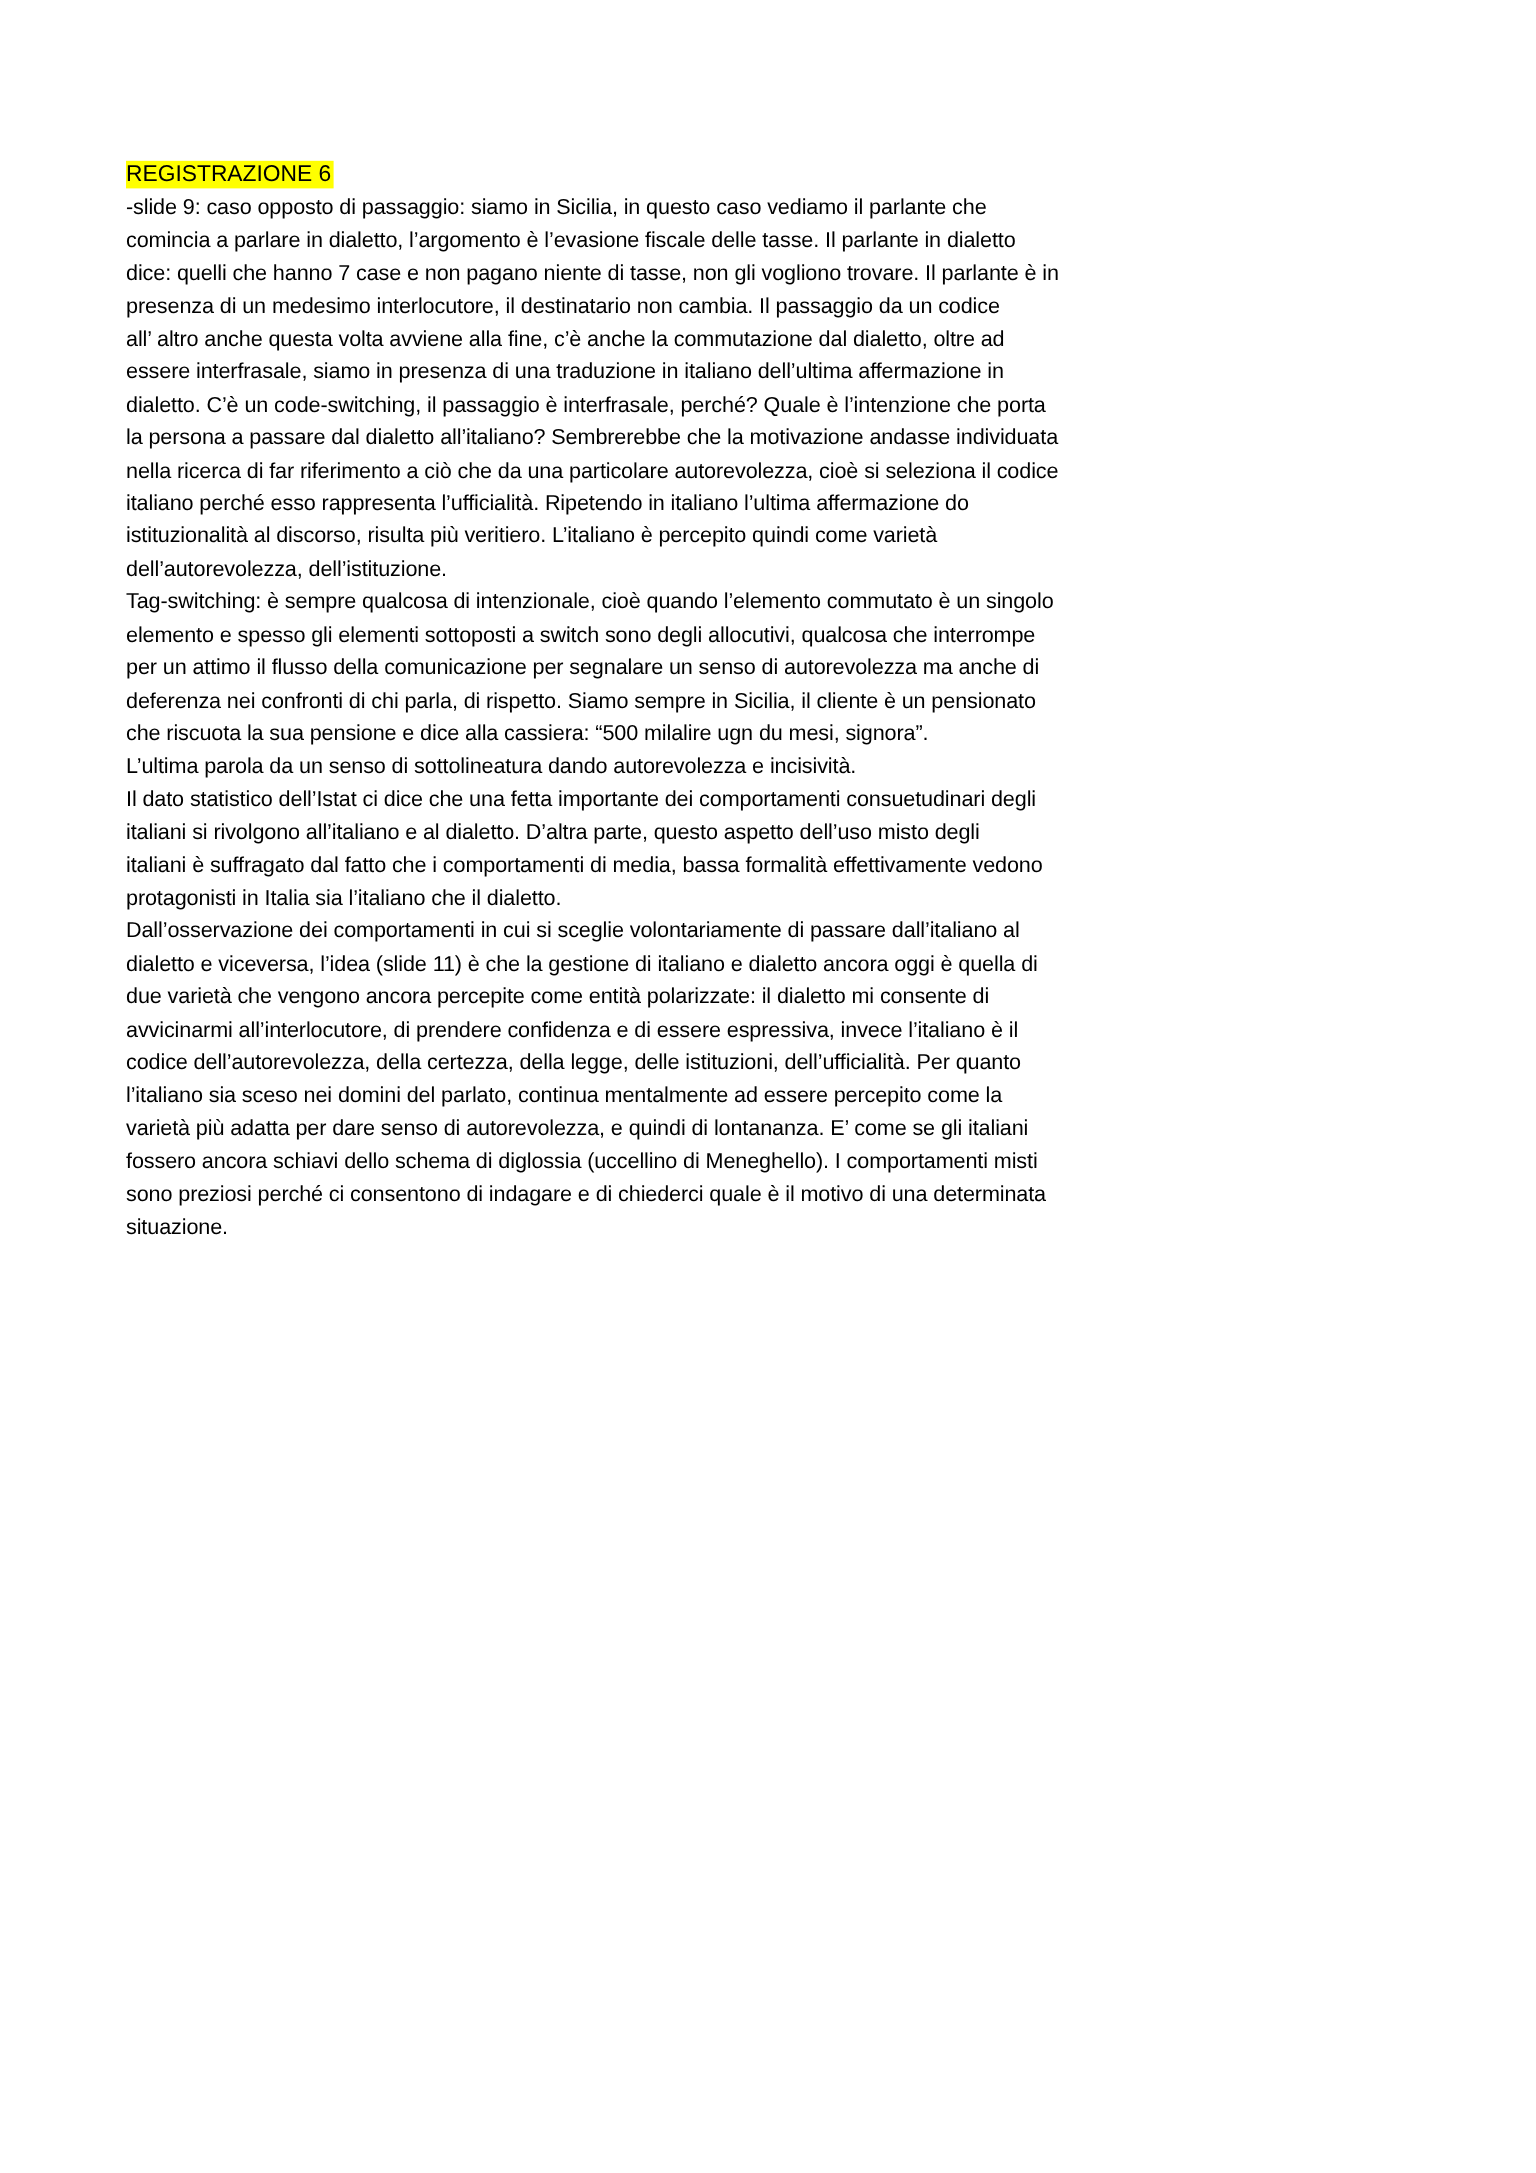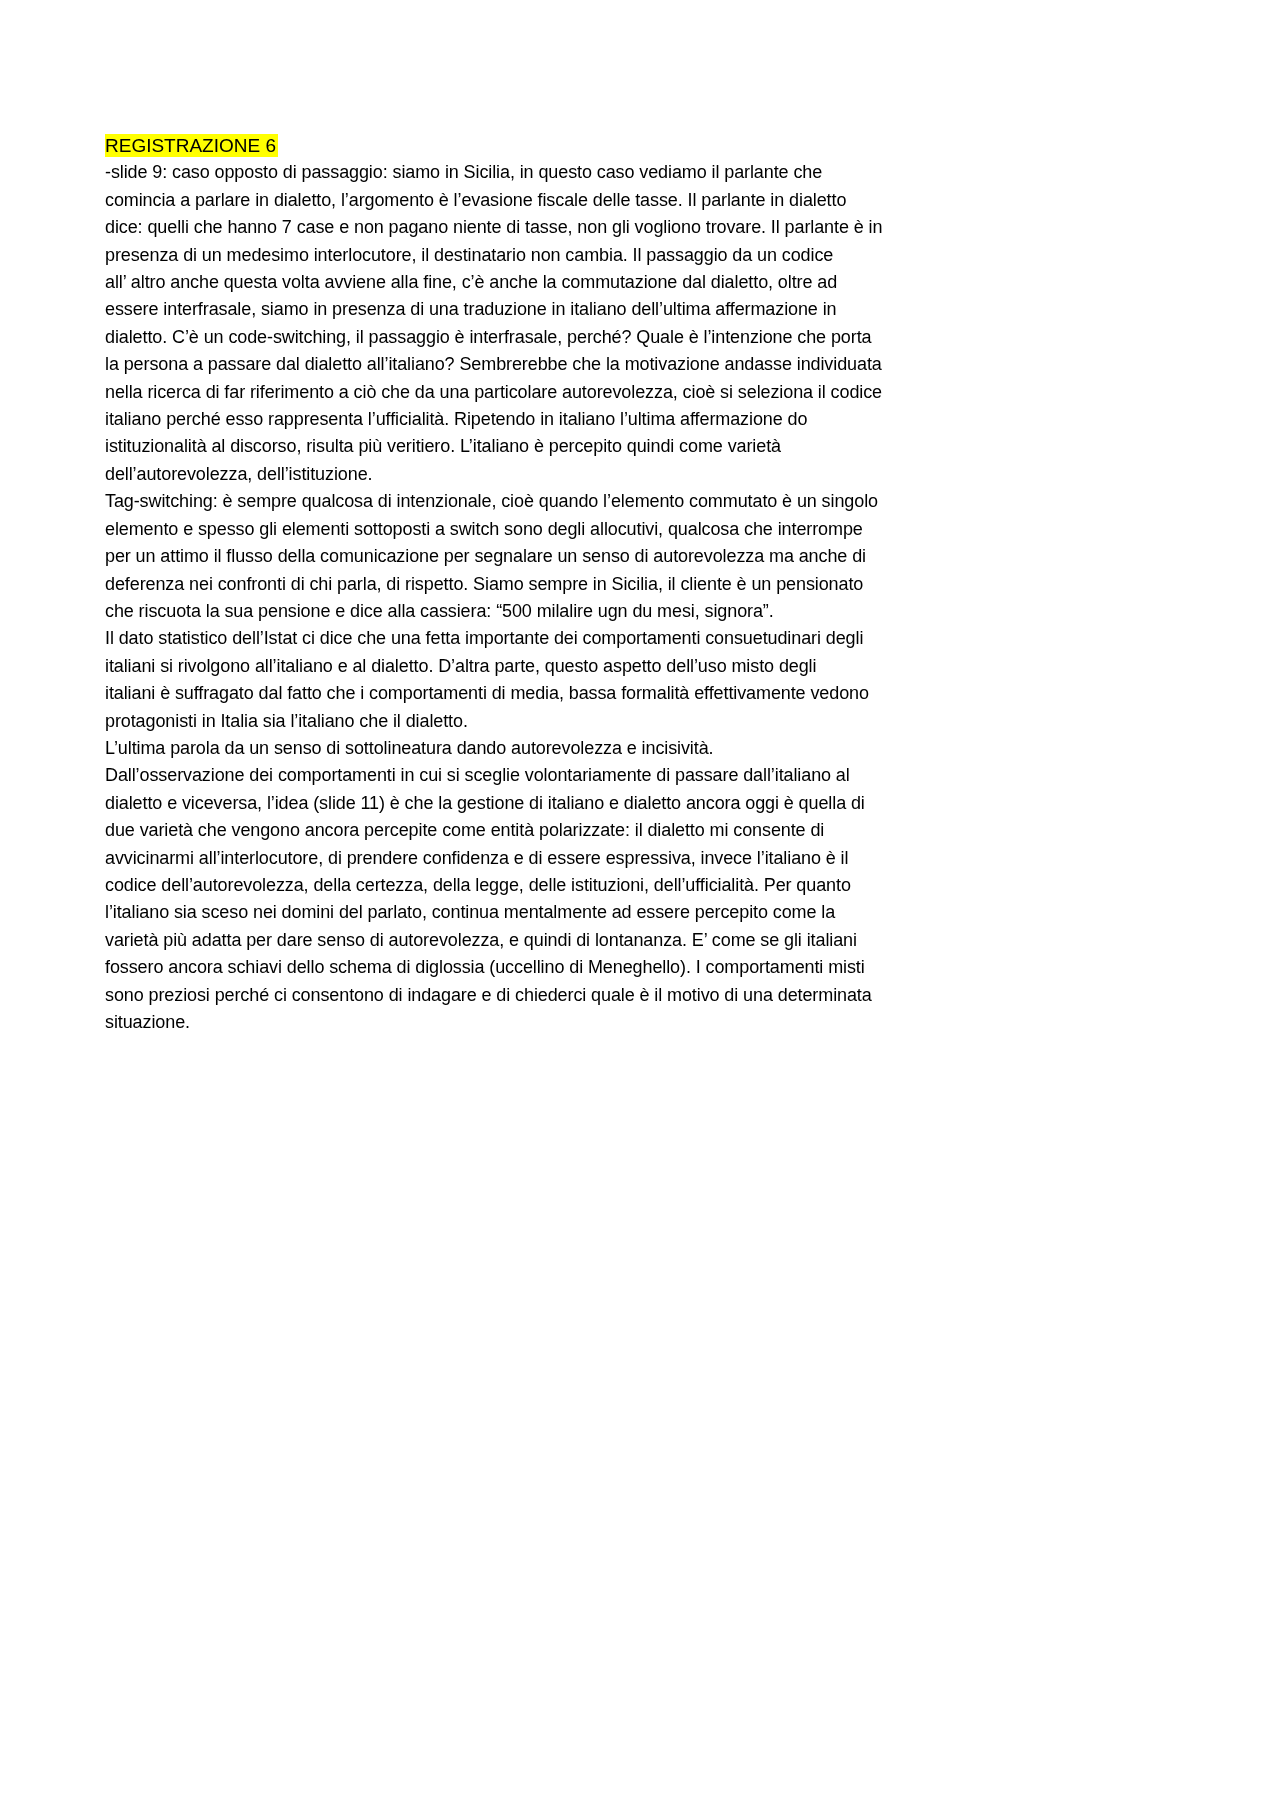--- a/index.html
+++ b/index.html
@@ -53,25 +53,25 @@
 la persona a passare dal dialetto all’italiano? Sembrerebbe che la motivazione andasse individuata
 nella ricerca di far riferimento a ciò che da una particolare autorevolezza, cioè si seleziona il codice
 italiano perché esso rappresenta l’ufficialità. Ripetendo in italiano l’ultima affermazione do
 istituzionalità al discorso, risulta più veritiero. L’italiano è percepito quindi come varietà
 dell’autorevolezza, dell’istituzione.</p>
     <p>Tag-switching: è sempre qualcosa di intenzionale, cioè quando l’elemento commutato è un singolo
 elemento e spesso gli elementi sottoposti a switch sono degli allocutivi, qualcosa che interrompe
 per un attimo il flusso della comunicazione per segnalare un senso di autorevolezza ma anche di
 deferenza nei confronti di chi parla, di rispetto. Siamo sempre in Sicilia, il cliente è un pensionato
 che riscuota la sua pensione e dice alla cassiera: “500 milalire ugn du mesi, signora”.</p>
+    <p>L’ultima parola da un senso di sottolineatura dando autorevolezza e incisività.</p>
     <p>Il dato statistico dell’Istat ci dice che una fetta importante dei comportamenti consuetudinari degli
 italiani si rivolgono all’italiano e al dialetto. D’altra parte, questo aspetto dell’uso misto degli
 italiani è suffragato dal fatto che i comportamenti di media, bassa formalità effettivamente vedono
 protagonisti in Italia sia l’italiano che il dialetto.</p>
-    <p>L’ultima parola da un senso di sottolineatura dando autorevolezza e incisività.</p>
     <p>Dall’osservazione dei comportamenti in cui si sceglie volontariamente di passare dall’italiano al
 dialetto e viceversa, l’idea (slide 11) è che la gestione di italiano e dialetto ancora oggi è quella di
 due varietà che vengono ancora percepite come entità polarizzate: il dialetto mi consente di
 avvicinarmi all’interlocutore, di prendere confidenza e di essere espressiva, invece l’italiano è il
 codice dell’autorevolezza, della certezza, della legge, delle istituzioni, dell’ufficialità. Per quanto
 l’italiano sia sceso nei domini del parlato, continua mentalmente ad essere percepito come la
 varietà più adatta per dare senso di autorevolezza, e quindi di lontananza. E’ come se gli italiani
 fossero ancora schiavi dello schema di diglossia (uccellino di Meneghello). I comportamenti misti
 sono preziosi perché ci consentono di indagare e di chiederci quale è il motivo di una determinata
 situazione.</p>

